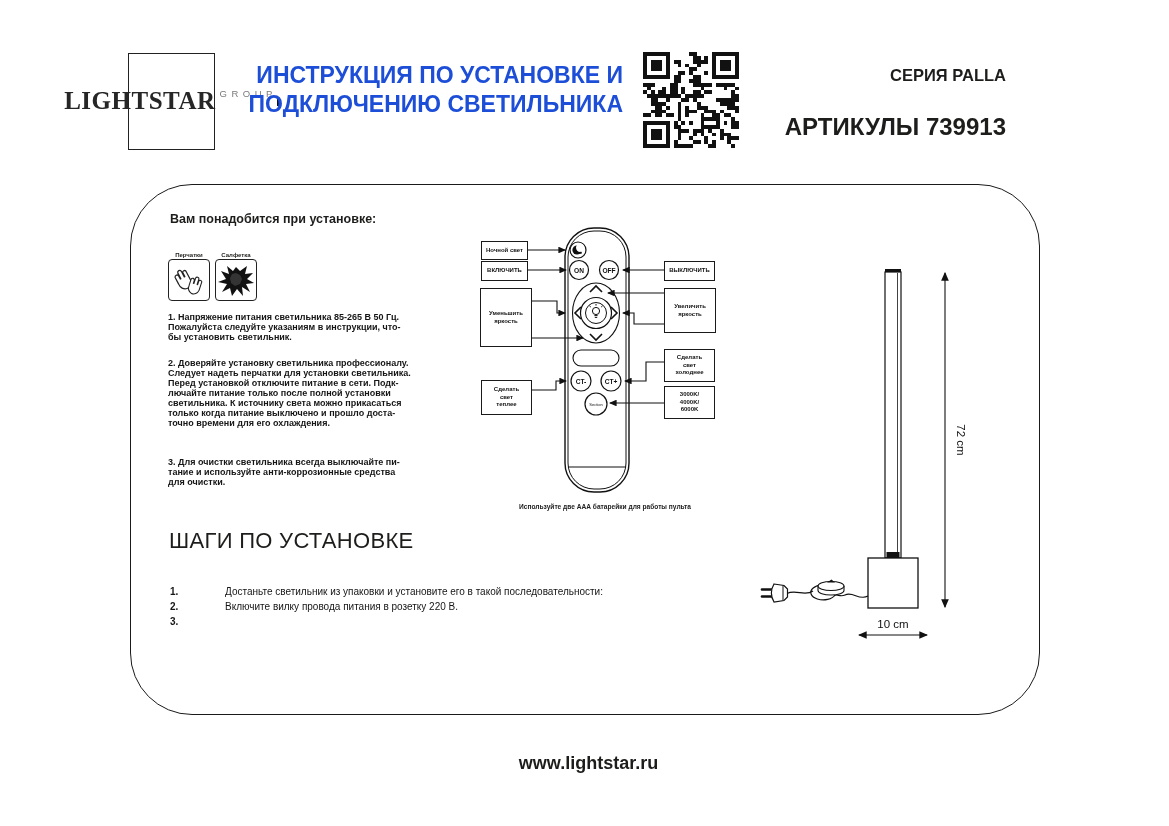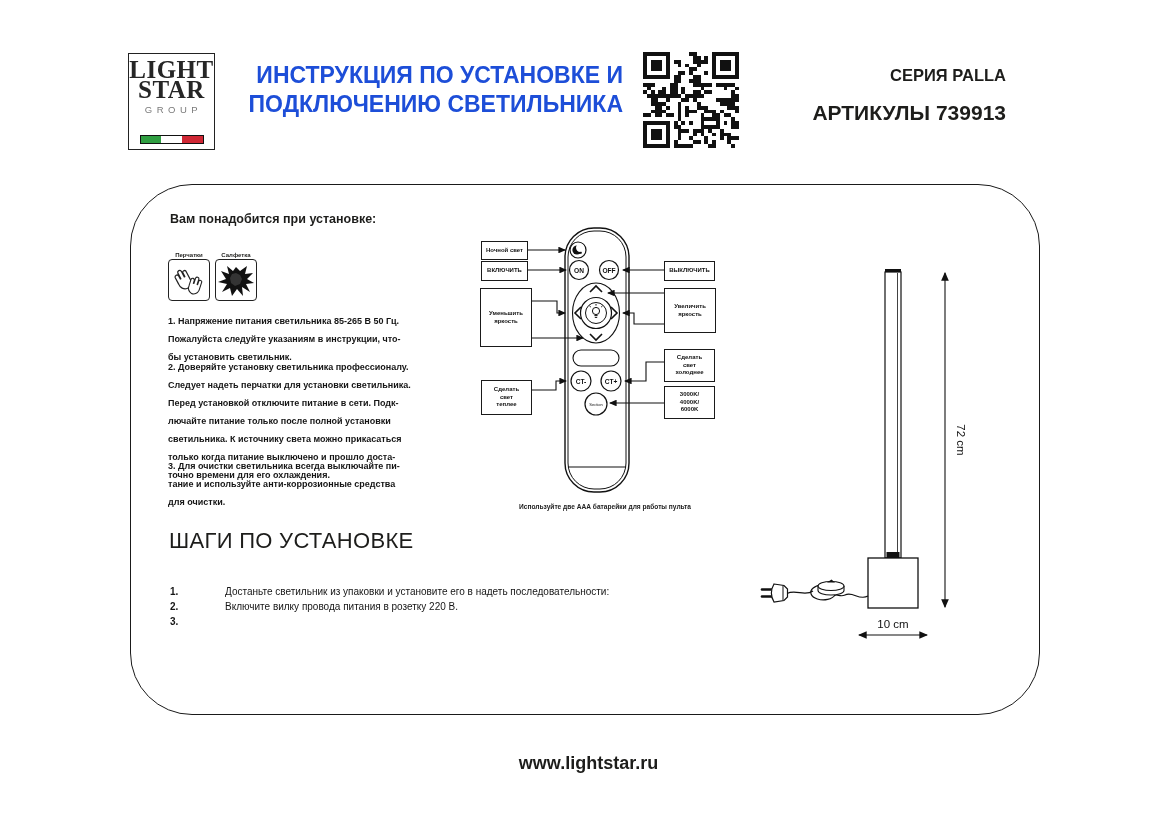--- a/index.html
+++ b/index.html
@@ -3,43 +3,43 @@
 <meta charset="utf-8">
 <style>
   html,body{margin:0;padding:0;background:#e8e8e8;}
   #page{position:relative;width:1169px;height:826px;background:#ffffff;
         font-family:"Liberation Sans","DejaVu Sans",sans-serif;color:#1d1d1b;overflow:hidden;}
   .abs{position:absolute;}
   .pre{white-space:pre-line;}
 
   
   #logo-box{left:128px;top:53px;width:85px;height:95px;border:1.6px solid #222;
-            display:flex;flex-direction:column;align-items:center;justify-content:center;}
+            display:flex;flex-direction:row;align-items:center;justify-content:center;}
   .logo-word{font-family:"Liberation Serif","DejaVu Serif",serif;font-weight:700;font-size:25px;
              line-height:0.82;letter-spacing:.5px;color:#262626;}
   .logo-group{font-size:9.5px;letter-spacing:4.5px;color:#7a7a7a;margin:3px 0 20px 4px;}
   .flag{width:62px;height:7px;border:1px solid #111;display:flex;}
   .flag div{flex:1;}
   #doc-title{left:228px;top:61px;width:395px;text-align:right;font-weight:700;
              font-size:23px;line-height:1.24;color:#1d4ed8;}
   #qr-box{left:643px;top:52px;width:96px;height:96px;}
   #series-block{left:770px;top:66px;width:236px;text-align:right;}
   #series-line{font-weight:700;font-size:16.5px;}
-  #articles-line{font-weight:700;font-size:21px;margin-top:16px;}
+  #articles-line{font-weight:700;font-size:24px;margin-top:28px;}
 
   
   #main-panel{left:130px;top:184px;width:908px;height:529px;border:1.6px solid #1a1a1a;border-radius:62px;}
 
   
   #req-heading{left:170px;top:212px;width:300px;font-weight:700;font-size:12.5px;}
   #tools{left:168px;top:252px;display:flex;gap:5px;}
   .tool{display:flex;flex-direction:column;align-items:center;}
   .tool-label{font-size:6px;font-weight:700;margin-bottom:1px;}
   .tool-frame{width:40px;height:40px;border:1.6px solid #222;border-radius:4px;background:#fff;}
-  .para{left:168px;width:266px;font-size:9px;font-weight:600;line-height:18px;color:#151515;}
+  .para{left:168px;width:266px;font-size:9px;font-weight:600;line-height:10px;color:#151515;}
   #para-1{top:312px;}
   #para-2{top:358px;}
   #para-3{top:457px;}
 
   
   #remote-wrap{left:460px;top:225px;width:285px;height:300px;}
   #remote-wrap svg{position:absolute;left:0;top:0;}
   .callout{position:absolute;border:1.1px solid #1a1a1a;background:#fff;display:flex;
            align-items:center;justify-content:center;text-align:center;
            font-size:6px;font-weight:600;line-height:7.4px;color:#111;}
@@ -479,21 +479,21 @@
       <g>
         <path d="M119,380 H187" stroke="#111" stroke-width="1.1" fill="none" marker-start="url(#dah)" marker-end="url(#dah)"></path>
         <text x="153" y="373" font-size="11.5" text-anchor="middle">10 cm</text>
       </g>
     </svg>
   </div>
 
   <div class="abs" id="steps-heading">ШАГИ ПО УСТАНОВКЕ</div>
   <div class="abs step-row" id="step-0">
     <div class="step-num">1.</div>
-    <div class="step-text">Достаньте светильник из упаковки и установите его в надеть последовательности:</div>
+    <div class="step-text">Достаньте светильник из упаковки и установите его в такой последовательности:</div>
   </div>
   <div class="abs step-row" id="step-1">
     <div class="step-num">2.</div>
     <div class="step-text">Включите вилку провода питания в розетку 220 В.</div>
   </div>
   <div class="abs step-row" id="step-2">
     <div class="step-num">3.</div>
   </div>
 
   <div class="abs" id="footer-url">www.lightstar.ru</div>

